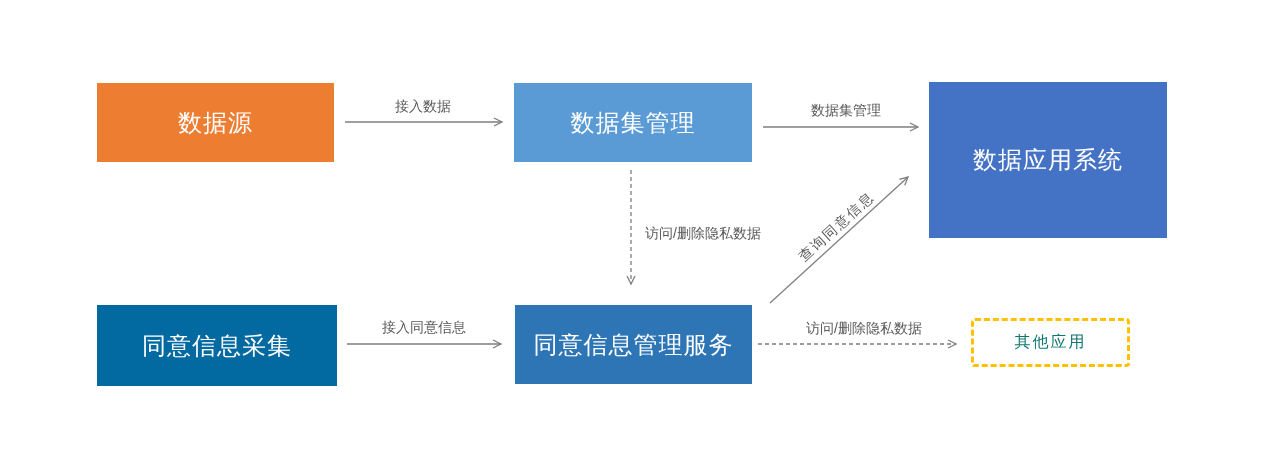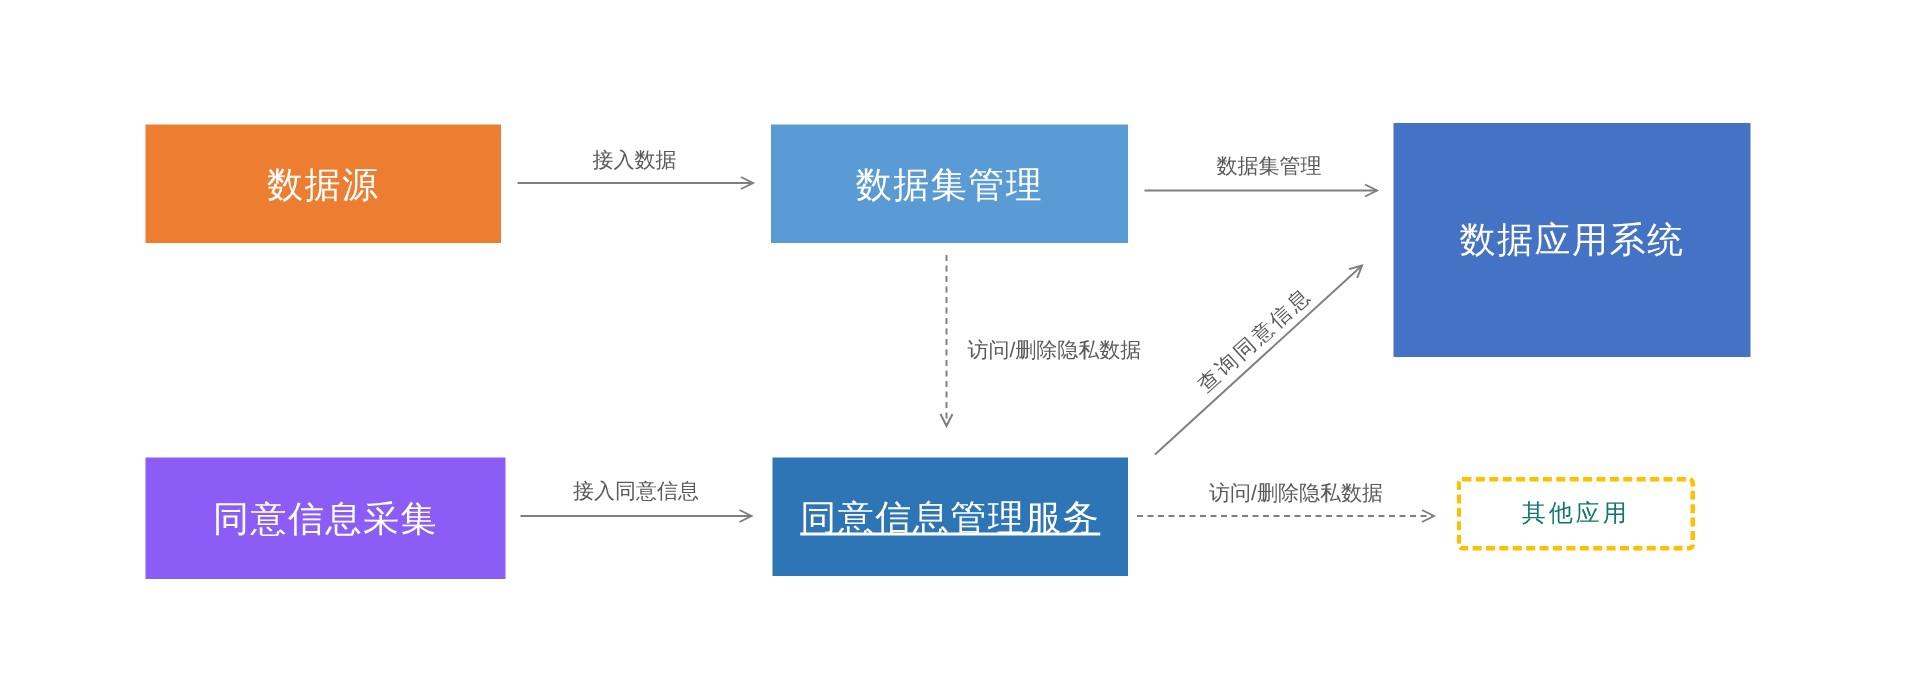--- a/index.html
+++ b/index.html
@@ -38,22 +38,22 @@
     color: #FFFFFF;
     font-size: 24px;
     font-weight: 300;
     letter-spacing: 1px;
     text-align: right;
     box-sizing: border-box;
   }
   .node-data-source        { left: 97px;  top: 83px;  width: 237px; height: 79px;  background: #ED7D31; }
   .node-dataset-mgmt       { left: 514px; top: 83px;  width: 238px; height: 79px;  background: #5B9BD5; }
   .node-data-app-system    { left: 929px; top: 82px;  width: 238px; height: 156px; background: #4472C4; }
-  .node-consent-collect    { left: 97px;  top: 305px; width: 240px; height: 81px;  background: #8b5cf6; }
-  .node-consent-mgmt       { left: 515px; top: 305px; width: 237px; height: 79px;  background: #2E75B6; text-decoration: underline; }
+  .node-consent-collect    { left: 97px;  top: 305px; width: 240px; height: 81px;  background: #0369a1; }
+  .node-consent-mgmt       { left: 515px; top: 305px; width: 237px; height: 79px;  background: #2E75B6; }
   .node-other-apps {
     left: 971px; top: 318px; width: 159px; height: 49px;
     background: #FFFFFF;
     border: 3px dashed #FFC000;
     border-radius: 4px;
     color: #0f766e;
     font-size: 16px;
     font-weight: 400;
     letter-spacing: 2px;
   }

